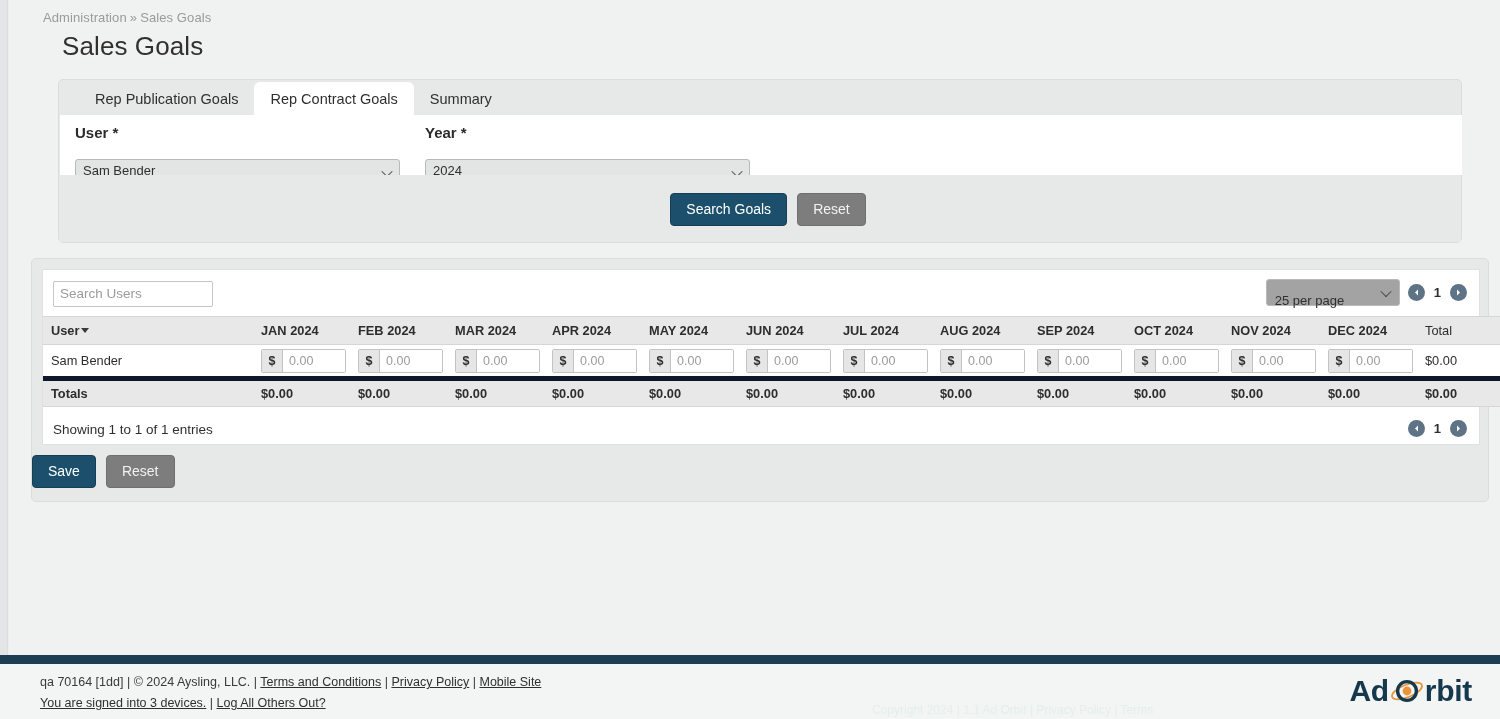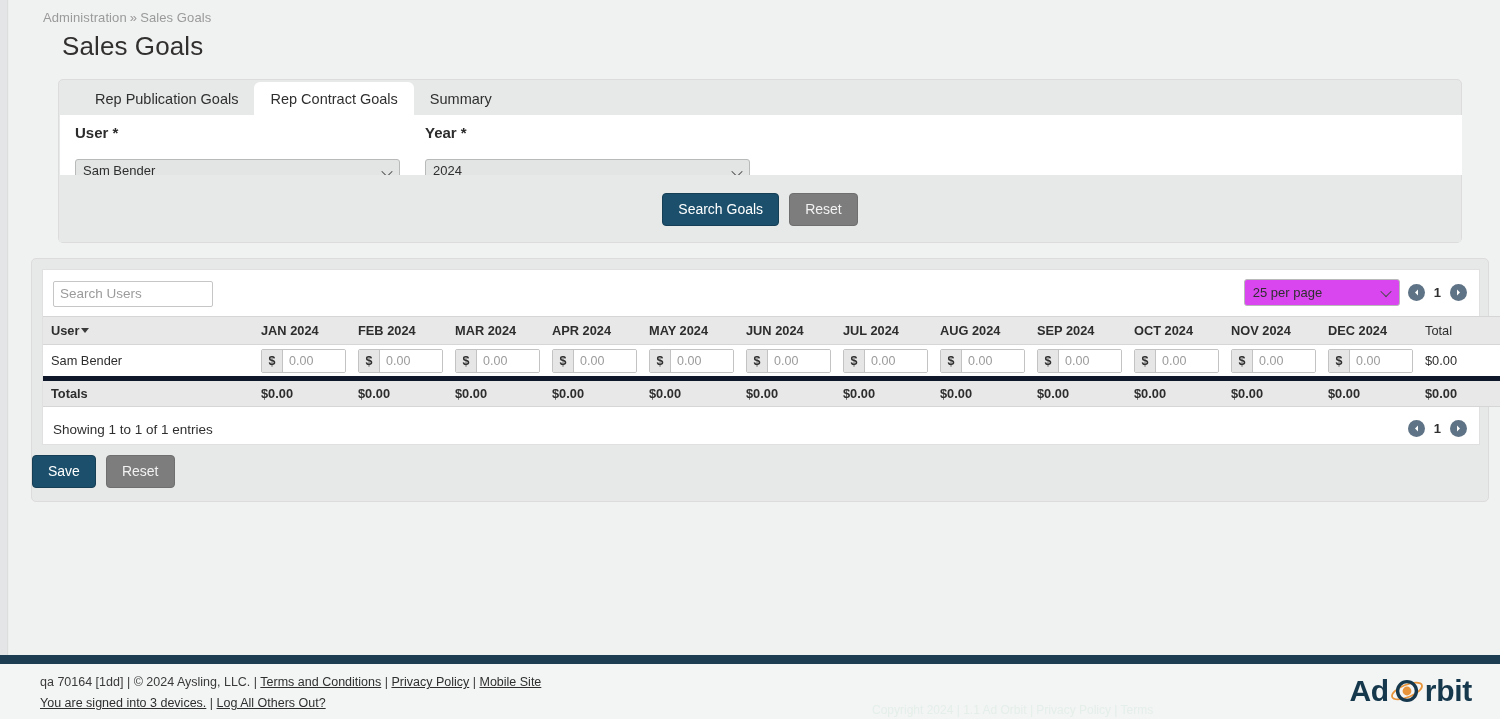--- a/index.html
+++ b/index.html
@@ -130,24 +130,24 @@
     border-radius: 2px;
     background: #ffffff;
     font-size: 13.5px; color: #9b9b9b;
     line-height: 24px; padding: 0 6px;
   }
   .perpage-wrap {
     position: absolute; right: 12px; top: 9px;
     display: flex; align-items: center; gap: 8px;
   }
   .perpage {
-    position: relative; width: 156px; height: 27px;
-    background: #d946ef; border: 1px solid #b8b9b9; border-radius: 3px;
+    position: relative; width: 134px; height: 27px;
+    background: #a3a3a3; border: 1px solid #b8b9b9; border-radius: 3px;
     font-size: 13px; color: #2f2f2f; line-height: 25px;
-    padding: 0 22px 0 8px; cursor: pointer;
+    padding: 8px 22px 0 8px; cursor: pointer;
   }
   .perpage::after {
     content: ""; position: absolute; right: 9px; top: 9px;
     width: 7px; height: 7px;
     border-right: 1.6px solid #4a4a4a;
     border-bottom: 1.6px solid #4a4a4a;
     transform: rotate(45deg) translate(-1px,-1px);
   }
   .pager { display: flex; align-items: center; gap: 9px; }
   .pg-btn {
@@ -290,21 +290,21 @@
           <span class="field-label">User *</span>
           <div class="sel">Sam Bender</div>
         </div>
         <div class="field" style="left:365px; width:325px;">
           <span class="field-label">Year *</span>
           <div class="sel">2024</div>
         </div>
       </div>
 
       <div class="panel-actions">
-        <div style="position:absolute; left:0; top:18px; width:1402px; display:flex; justify-content:center; gap:10px;">
+        <div style="position:absolute; left:8px; top:18px; width:1402px; display:flex; justify-content:center; gap:10px;">
           <div class="btn btn-primary">Search Goals</div>
           <div class="btn btn-secondary">Reset</div>
         </div>
       </div>
     </div>
 
     <div class="results-card">
       <div class="results-inner">
 
         <div class="search-users">Search Users</div>

